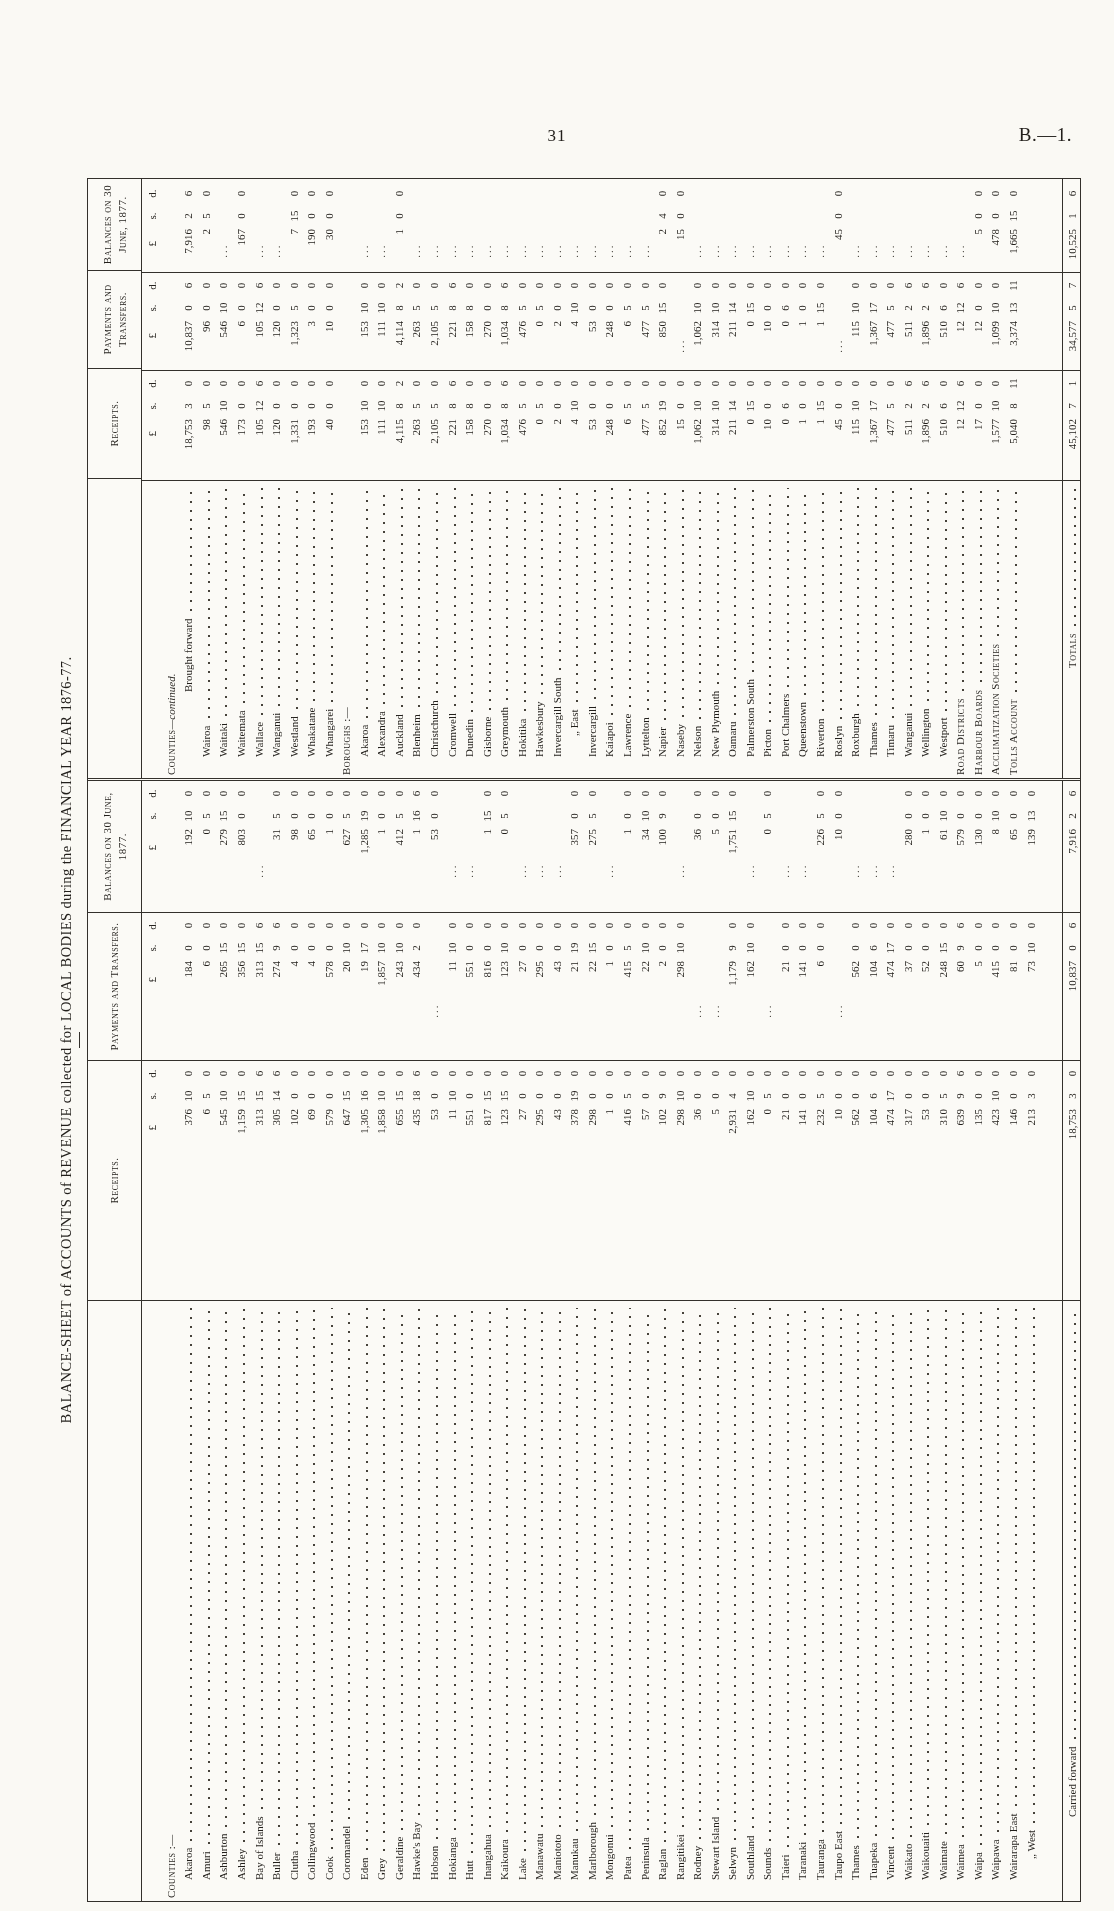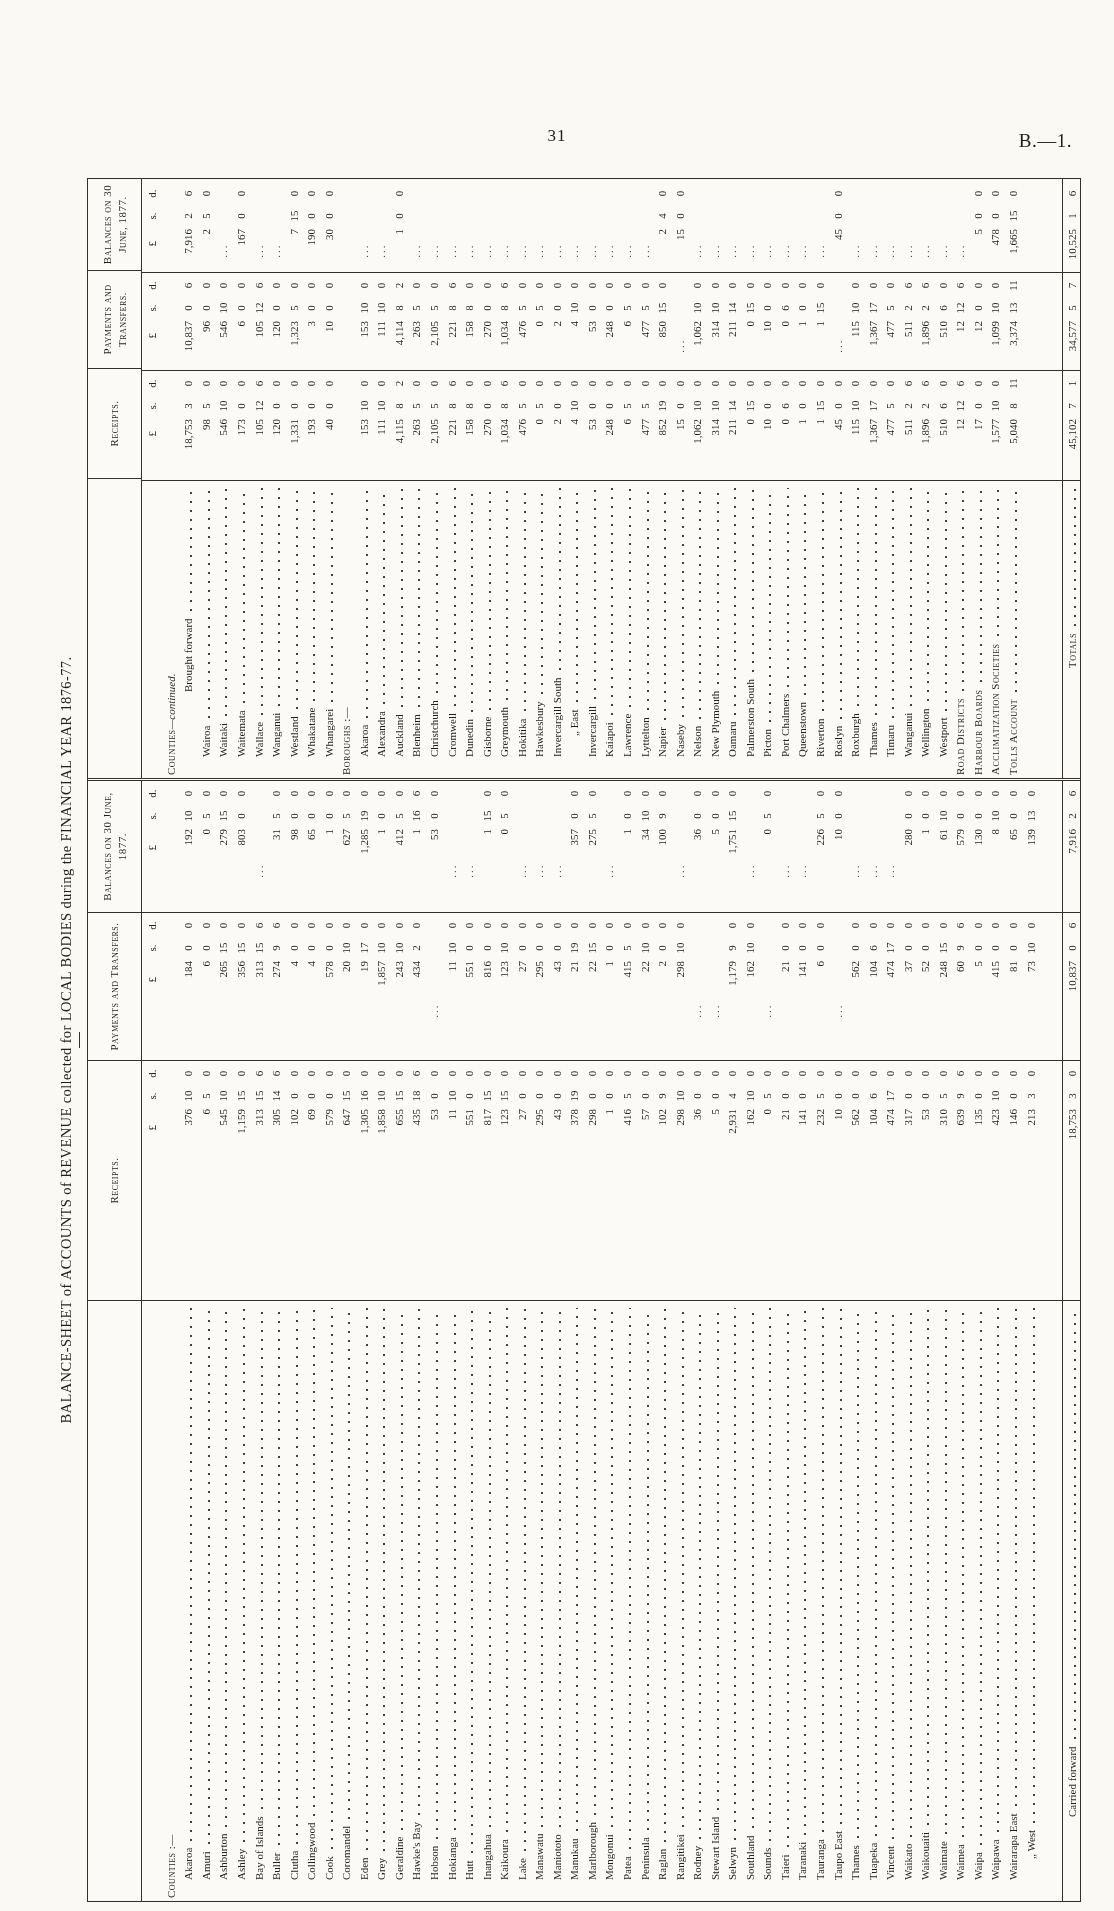--- a/index.html
+++ b/index.html
@@ -1,20 +1,20 @@
 <!DOCTYPE html>
 <html><head>
 <meta charset="utf-8">
 <style>
   html,body{margin:0;padding:0;}
   body{width:1114px;height:1911px;background:#faf9f4;overflow:hidden;position:relative;
        font-family:"Liberation Serif","DejaVu Serif",serif;color:#221f1b;}
   .pagehead{position:absolute;top:126px;left:0;width:1114px;text-align:center;
             font-size:17px;letter-spacing:1px;}
-  .docref{position:absolute;top:130px;right:42px;font-size:19px;letter-spacing:.5px;}
+  .docref{position:absolute;top:124px;right:42px;font-size:19px;letter-spacing:.5px;}
   .rot{position:absolute;left:58px;top:178px;width:1030px;height:1724px;}
   .land{position:absolute;left:0;top:0;width:1724px;height:1030px;
         transform:rotate(-90deg) translateX(-1724px);transform-origin:top left;}
   .title{width:100%;text-align:center;font-size:14.5px;letter-spacing:.4px;white-space:nowrap;}
   .tdash{width:16px;border-top:1.4px solid #33302b;margin:4px auto 0 auto;}
   .tbl{margin-top:7px;height:994px;display:flex;flex-direction:row;
        border:1.4px solid #33302b;box-sizing:border-box;background:#fbfaf6;}
   .half{display:flex;flex-direction:column;box-sizing:border-box;}
   .half-l{width:1120px;}
   .half-r{width:600px;border-left:3px double #33302b;flex:1;}

